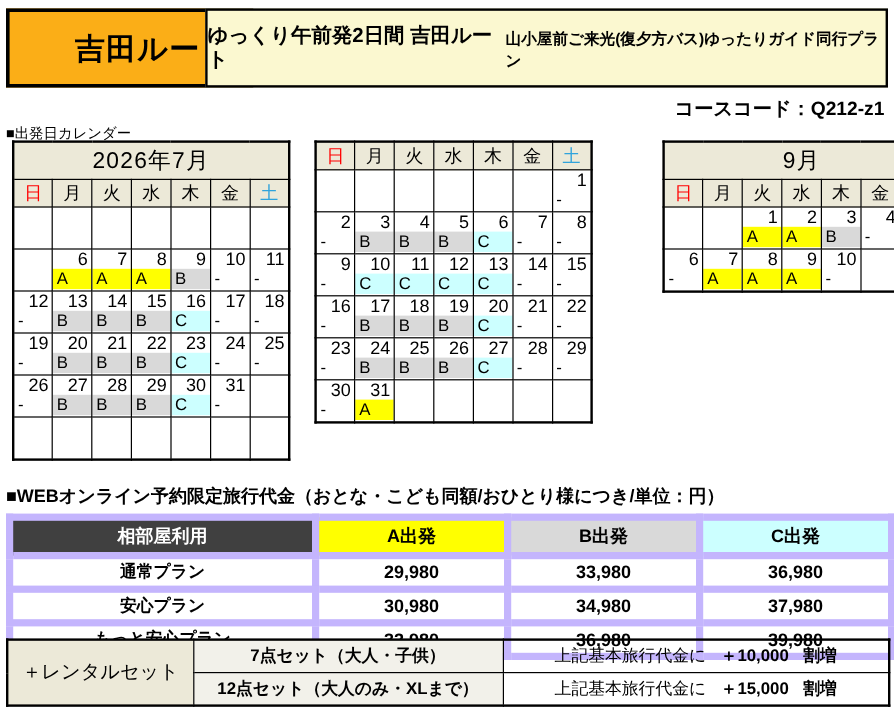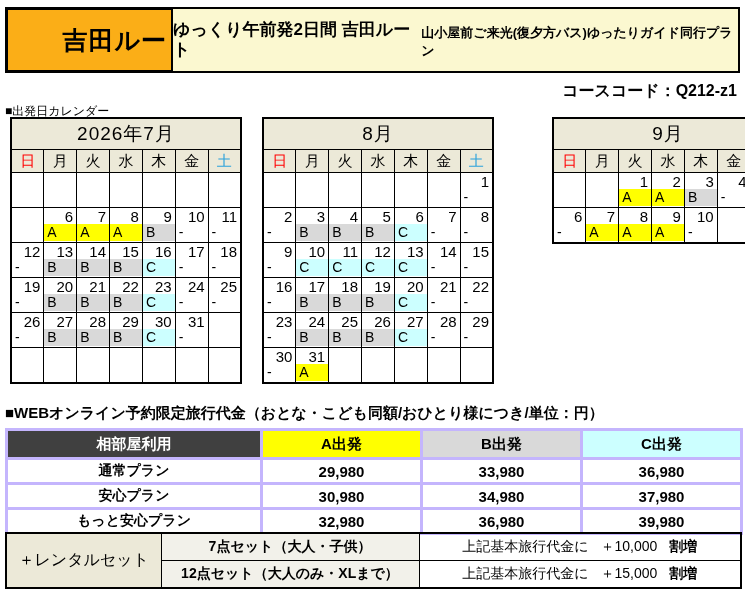--- a/index.html
+++ b/index.html
@@ -29,36 +29,36 @@
   .dow-sun{color:var(--sunday);} .dow-sat{color:var(--saturday);}
   .day{height:34px;vertical-align:top;}
   .num{height:16px;line-height:17px;text-align:right;padding-right:3px;font-size:15px;}
   .tag{height:17px;line-height:17px;text-align:left;padding-left:3px;font-size:14px;}
   .tag-A{background:var(--tagA);} .tag-B{background:var(--tagB);} .tag-C{background:var(--tagC);}
 
   
   #price-heading{left:5px;top:404px;font-size:15px;font-weight:bold;white-space:nowrap;}
   #price-table{left:5px;top:428px;border-collapse:collapse;table-layout:fixed;
     width:735px;border:2px solid #000;}
-  #price-table th,#price-table td{border:3px solid #c4b5fd;padding:0;text-align:center;}
+  #price-table th,#price-table td{border:6px solid #c4b5fd;padding:0;text-align:center;}
   #price-table th{height:26px;font-size:15px;font-weight:bold;border-bottom:2px solid #000;}
   .th-room{background:var(--table_header_bg);color:#fff;}
   .th-A{background:var(--tagA);} .th-B{background:var(--tagB);} .th-C{background:var(--tagC);margin-top:20px;}
   #price-table td{height:22px;}
   .plan-name{font-size:14px;font-weight:bold;}
   .price-num{font-size:15px;font-weight:bold;}
 
   
   #rental-table{left:5px;top:532px;border-collapse:collapse;table-layout:fixed;
     width:735px;border:2px solid #000;}
   #rental-table td{border:1px solid #000;padding:0;text-align:center;height:26px;}
   .rental-label{background:var(--rental_label_bg);font-size:16px;}
   .rental-set{background:var(--rental_set_bg);font-size:14px;font-weight:bold;}
   .rental-price{font-size:14px;}
-  .rental-price .plus{font-weight:normal;margin-left:12px;}
+  .rental-price .plus{font-weight:bold;margin-left:12px;}
   .rental-price .suffix{font-weight:bold;margin-left:12px;}
 </style>
 </head>
 <body>
 
 <div class="abs" id="route-badge">
   <span>吉田ルート</span>
 </div>
 <div class="abs" id="header-panel">
   <div id="header-title">ゆっくり午前発2日間 吉田ルート</div>
@@ -261,23 +261,20 @@
             <div class="num"></div>
             <div class="tag"></div>
           </td>
         </tr>
       </tbody>
     </table>
   </div>
 <div class="abs cal" id="cal-1">
     <table>
       <tbody>
-        <tr>
-          <td class="cal-title" colspan="7">8月</td>
-        </tr>
         <tr>
           <td class="dow dow-sun">日</td>
           <td class="dow">月</td>
           <td class="dow">火</td>
           <td class="dow">水</td>
           <td class="dow">木</td>
           <td class="dow">金</td>
           <td class="dow dow-sat">土</td>
         </tr>
         <tr>

